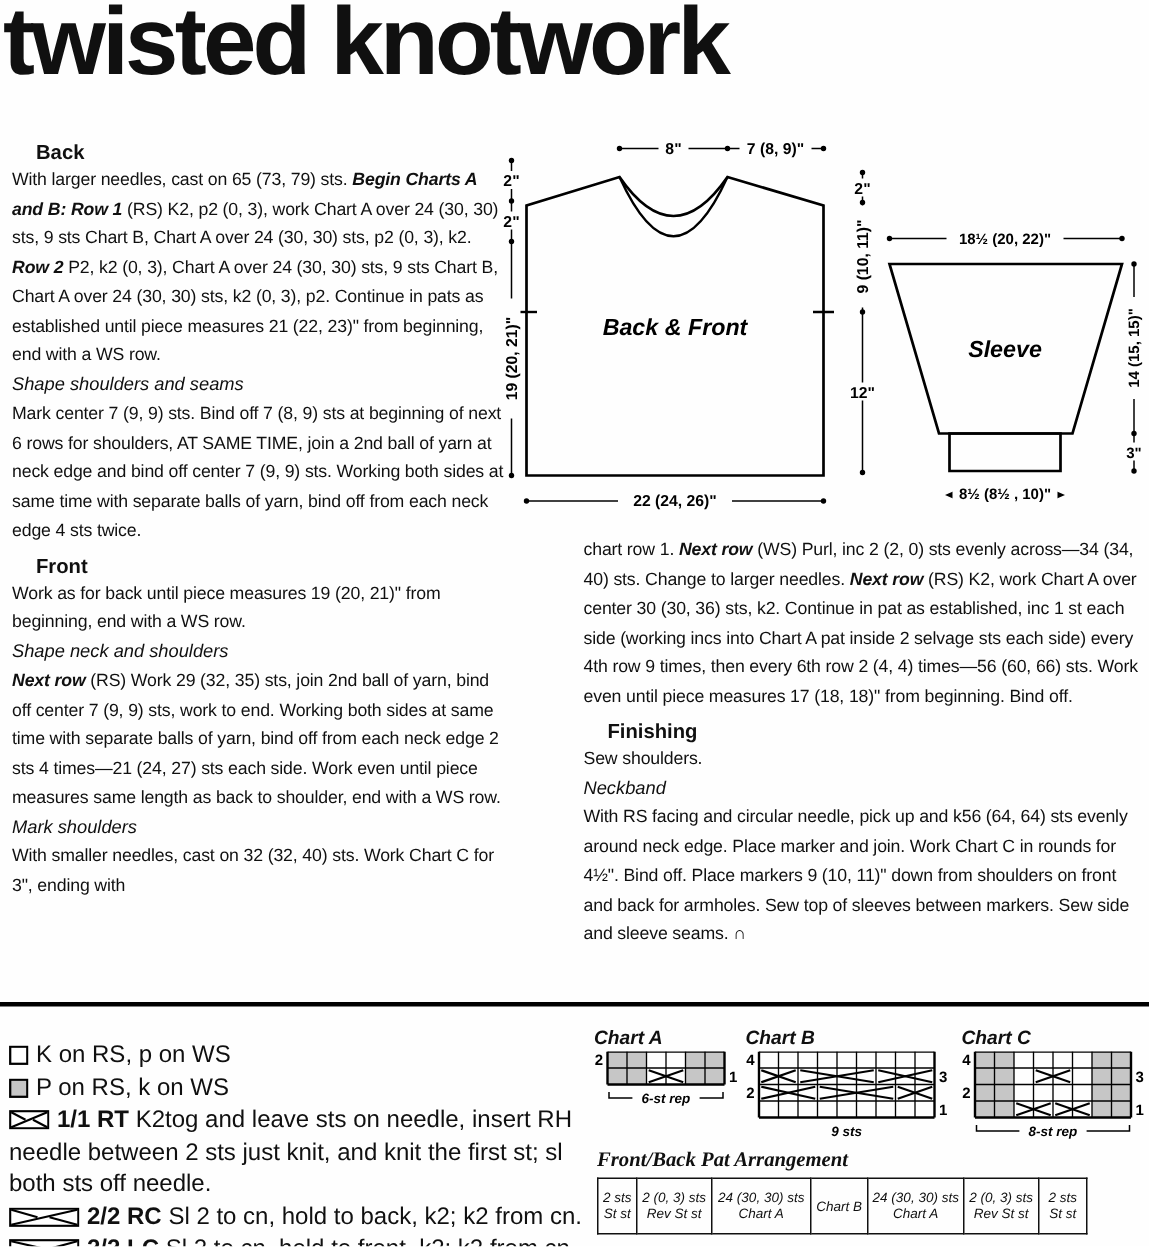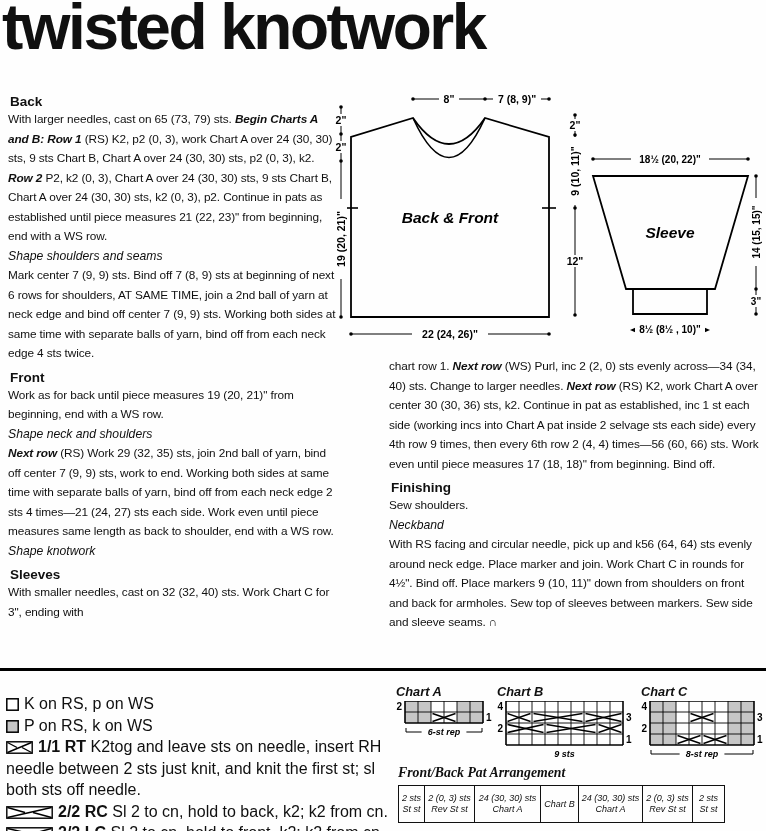--- a/index.html
+++ b/index.html
@@ -3,21 +3,21 @@
 <meta charset="utf-8">
 <style>
   html,body{margin:0;padding:0;background:#fff;}
   .page{position:relative;width:766px;height:831px;background:#fefefe;color:#101010;
         font-family:"Liberation Sans",sans-serif;overflow:hidden;}
   .title{position:absolute;left:2px;top:-10px;font-size:64px;font-weight:700;letter-spacing:-2.5px;}
   .col-left{position:absolute;left:8px;top:94px;width:330px;}
   .col-right{position:absolute;left:389px;top:357px;width:374px;}
   .body-p{margin:0;font-size:11.8px;line-height:19.5px;letter-spacing:-0.1px;}
   .bi{font-style:italic;}
-  .sec{margin:6px 0 1px 2px;font-size:13.5px;font-weight:700;}
+  .sec{margin:6px 0 1px 16px;font-size:13.5px;font-weight:700;}
   .sec.first{margin-top:0;}
   .sub{margin:0;font-size:12.2px;font-style:italic;line-height:19.5px;}
   .divider{position:absolute;left:0;top:668px;width:766px;height:2.5px;background:#000;}
   .legend{position:absolute;left:6px;top:693px;width:388px;font-size:16px;line-height:21.5px;}
   .legend-item{margin:0;}
   .legend svg{vertical-align:-2px;margin-right:5px;}
   .schem{position:absolute;}
   .chart-block{position:absolute;}
   .chart-title{font-size:12.8px;font-weight:700;font-style:italic;margin:0 0 2px 0;}
   .pat{position:absolute;left:398px;top:765px;}
@@ -39,23 +39,22 @@
   <div class="col-left">
     <h3 class="sec first">Back</h3>
     <p class="body-p"><span>With larger needles, cast on 65 (73, 79) sts. </span><b class="bi">Begin Charts A and B: Row 1 </b><span>(RS) K2, p2 (0, 3), work Chart A over 24 (30, 30) sts, 9 sts Chart B, Chart A over 24 (30, 30) sts, p2 (0, 3), k2. </span><b class="bi">Row 2 </b><span>P2, k2 (0, 3), Chart A over 24 (30, 30) sts, 9 sts Chart B, Chart A over 24 (30, 30) sts, k2 (0, 3), p2. Continue in pats as established until piece measures 21 (22, 23)" from beginning, end with a WS row.</span></p>
     <p class="sub">Shape shoulders and seams</p>
     <p class="body-p">Mark center 7 (9, 9) sts. Bind off 7 (8, 9) sts at beginning of next 6 rows for shoulders, AT SAME TIME, join a 2nd ball of yarn at neck edge and bind off center 7 (9, 9) sts. Working both sides at same time with separate balls of yarn, bind off from each neck edge 4 sts twice.</p>
 
     <h3 class="sec">Front</h3>
     <p class="body-p">Work as for back until piece measures 19 (20, 21)" from beginning, end with a WS row.</p>
     <p class="sub">Shape neck and shoulders</p>
     <p class="body-p"><b class="bi">Next row </b><span>(RS) Work 29 (32, 35) sts, join 2nd ball of yarn, bind off center 7 (9, 9) sts, work to end. Working both sides at same time with separate balls of yarn, bind off from each neck edge 2 sts 4 times—21 (24, 27) sts each side. Work even until piece measures same length as back to shoulder, end with a WS row.</span></p>
-    <p class="sub">Shape knotwork</p>
-
-    <h3 class="sec">Sleeves</h3>
+    <p class="sub">Mark shoulders</p>
+
     <p class="body-p">With smaller needles, cast on 32 (32, 40) sts. Work Chart C for 3", ending with</p>
   </div>
 
   <svg class="schem" style="left:333px;top:85px;" width="252" height="265" viewBox="0 0 252 265">
     <path d="M18,232 L18,52 L80,33 Q116,85 152,33 L216,52 L216,232 Z" fill="none" stroke="#000" stroke-width="1.8"></path>
     <path d="M80,33 Q116,112 152,33" fill="none" stroke="#000" stroke-width="1.6"></path>
     <line x1="11" y1="123" x2="25" y2="123" stroke="#000" stroke-width="1.6"></line>
     <line x1="209" y1="123" x2="223" y2="123" stroke="#000" stroke-width="1.6"></line>
 
     <line x1="80" y1="14" x2="216" y2="14" stroke="#000" stroke-width="1"></line>

